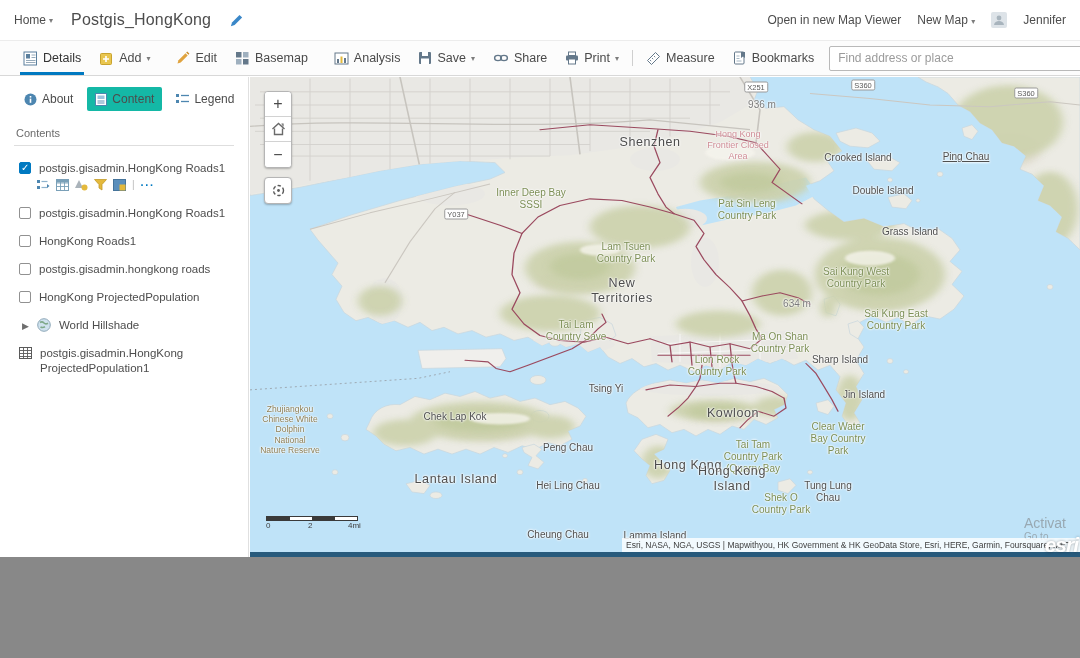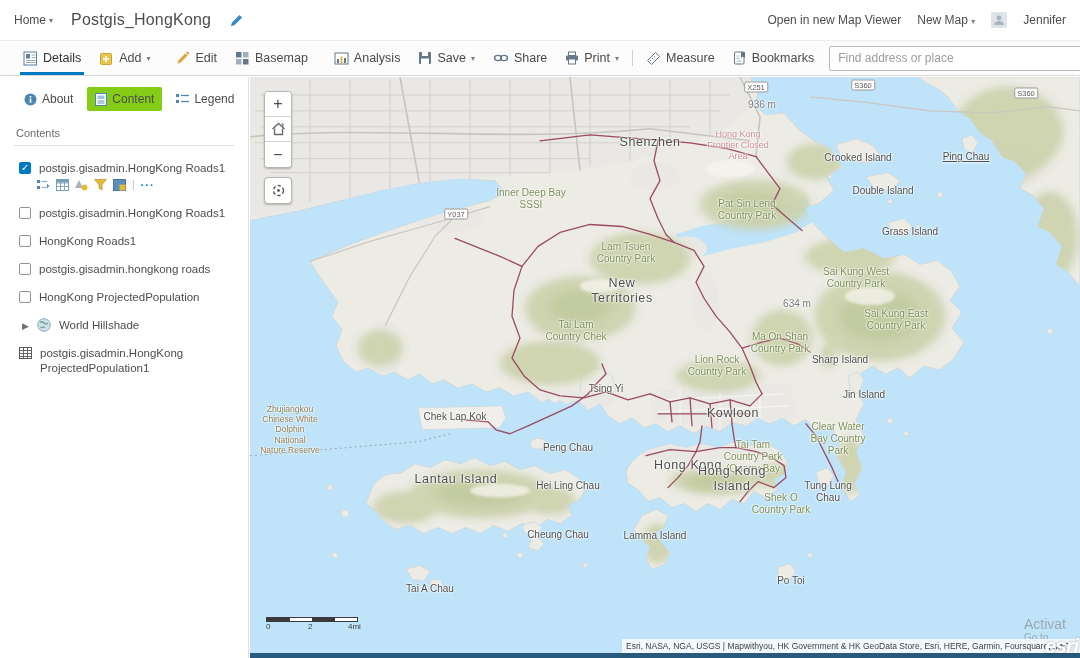--- a/index.html
+++ b/index.html
@@ -1,17 +1,17 @@
 <!DOCTYPE html>
 <html><head>
 <meta charset="utf-8">
 <style>
   * { margin:0; padding:0; box-sizing:border-box; }
   html,body { background:#888; }
-  .app { position:relative; width:1080px; height:658px; overflow:hidden; background:#fff;
+  .app { position:relative; width:1080px; height:557px; overflow:hidden; background:#fff;
          font-family:"Liberation Sans", sans-serif; color:#4c4c4c; }
 
   
   .hdr { position:absolute; top:0; left:0; right:0; height:40px; background:#fff;
          display:flex; align-items:center; padding:0 14px; }
   .hdr-left { display:flex; align-items:center; gap:10px; }
   .home-menu { font-size:12px; color:#4c4c4c; cursor:pointer; display:flex; align-items:center; gap:3px;}
   .caret { font-size:8px; color:#7c7c7c; }
   .page-title { font-size:16px; color:#4d4d4d; margin-left:8px; letter-spacing:.2px;}
   .pencil-btn { margin-left:8px; cursor:pointer; display:inline-flex; }
@@ -32,21 +32,21 @@
   .search-wrap { position:relative; display:flex; align-items:center; margin-left:6px; }
   .search-wrap input { width:286px; height:25px; border:1px solid #b9b9b9; border-radius:2px;
           font-family:"Liberation Sans",sans-serif; font-size:12px; padding:0 28px 0 8px; color:#444; outline:none;}
   .search-wrap input::placeholder { color:#9b9b9b; }
 
   
   .sidebar { position:absolute; top:77px; left:0; width:249px; bottom:0; background:#fff;
              border-right:1px solid #e0e0e0; font-size:11.5px; }
   .side-tabs { display:flex; align-items:center; gap:6px; padding:10px 10px 8px 16px; font-size:12px; }
   .side-tab { display:flex; align-items:center; gap:5px; padding:5px 8px; cursor:pointer; border-radius:2px;}
-  .side-tab.active { background:#84cc16;text-align:center; }
+  .side-tab.active { background:#14b8a6;text-align:center; }
   .collapse-arrow { margin-left:auto; color:#8a8a8a; font-size:10px; cursor:pointer; }
   .contents-h { padding:8px 16px 6px; font-size:11px; color:#6b6b6b; }
   .side-hr { border:none; border-top:1px solid #dedede; margin:0 14px; }
   .layers { padding:6px 0 0; }
   .layer-row { display:flex; align-items:flex-start; gap:8px; padding:9px 10px 4px 19px; cursor:pointer; }
   .layer-row.tight { padding-bottom:0; }
   .cbx { width:12px; height:12px; border:1px solid #919191; border-radius:2px; background:#fff; flex:0 0 auto; margin-top:1px; position:relative;}
   .cbx.checked { background:#0079c1; border-color:#0079c1; }
   .cbx.checked::after { content:"✓"; position:absolute; left:1px; top:-1px; color:#fff; font-size:10px; }
   .layer-label { color:#4d4d4d; line-height:1.3; }
@@ -564,21 +564,21 @@
         <div class="map-label cls-park" style="left: 376px; top: 176px;">Lam Tsuen
 Country Park</div>
         <div class="map-label cls-park" style="left: 606px; top: 201px;">Sai Kung West
 Country Park</div>
         <div class="map-label cls-city" style="left: 372px; top: 214px;">New
 Territories</div>
         <div class="map-label cls-peak" style="left: 547px; top: 227px;">634 m</div>
         <div class="map-label cls-park" style="left: 646px; top: 243px;">Sai Kung East
 Country Park</div>
         <div class="map-label cls-park" style="left: 326px; top: 254px;">Tai Lam
-Country Chek</div>
+Country Save</div>
         <div class="map-label cls-park" style="left: 530px; top: 266px;">Ma On Shan
 Country Park</div>
         <div class="map-label cls-place" style="left: 590px; top: 283px;">Sharp Island</div>
         <div class="map-label cls-park" style="left: 467px; top: 289px;">Lion Rock
 Country Park</div>
         <div class="map-label cls-place" style="left: 614px; top: 318px;">Jin Island</div>
         <div class="map-label cls-place" style="left: 356px; top: 304px; margin-top: 8px;">Tsing Yi</div>
         <div class="map-label cls-city" style="left: 483px; top: 336px;">Kowloon</div>
         <div class="map-label cls-reserve" style="left: 40px; top: 352px;">Zhujiangkou
 Chinese White

